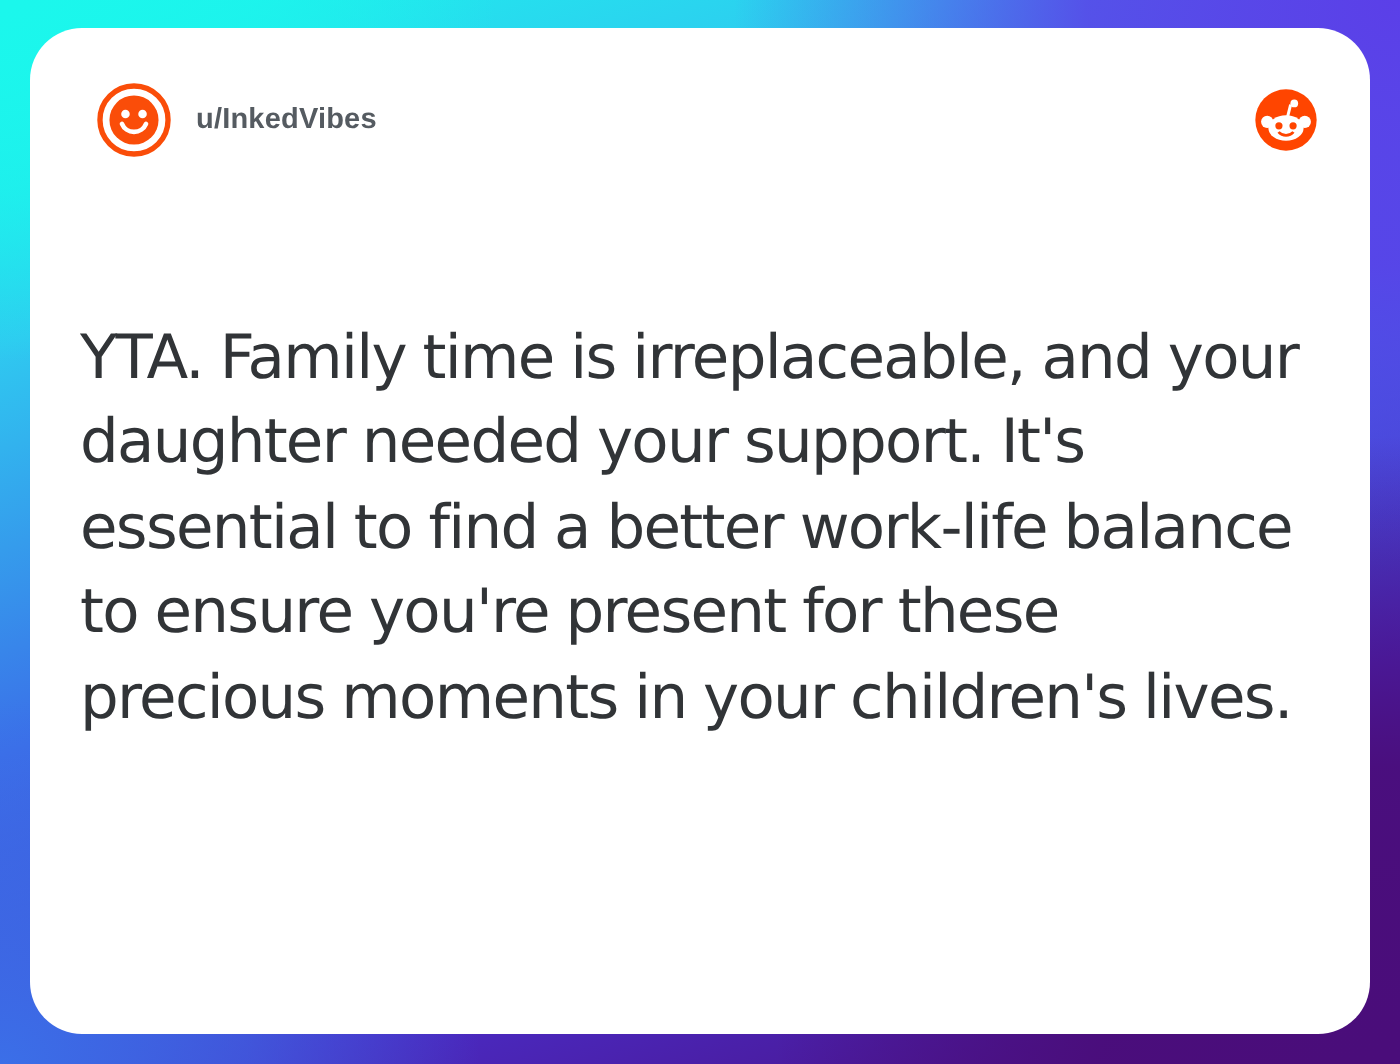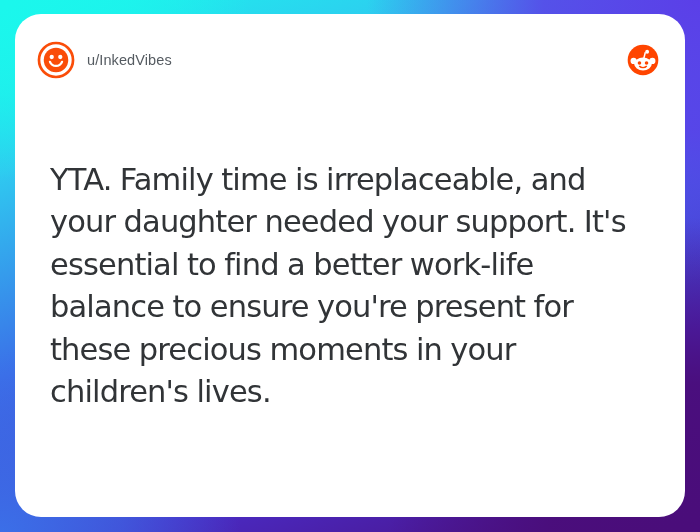--- a/index.html
+++ b/index.html
@@ -61,22 +61,23 @@
 
   
   .card-header {
     position: absolute;
     left: 0;
     top: 0;
     right: 0;
     height: 92px;
     display: flex;
     align-items: center;
-    padding: 0 18px 0 22px;
+    padding: 0 18px 0 33px;
     box-sizing: border-box;
+    font-weight: bold;
   }
 
   .avatar {
     width: 38px;
     height: 38px;
     flex: 0 0 38px;
     display: block;
   }
 
   .username {
@@ -97,21 +98,20 @@
     display: block;
     margin-right: 8px;
   }
 
   
   .card-body {
     position: absolute;
     left: 25px;
     top: 145px;
     right: 30px;
-    margin-left: 10px;
   }
 
   .post-text {
     margin: 0;
     font-family: "DejaVu Sans", sans-serif;
     font-size: 30.5px;
     line-height: 42.4px;
     color: #313437;
     font-weight: 400;
     letter-spacing: -0.85px;

